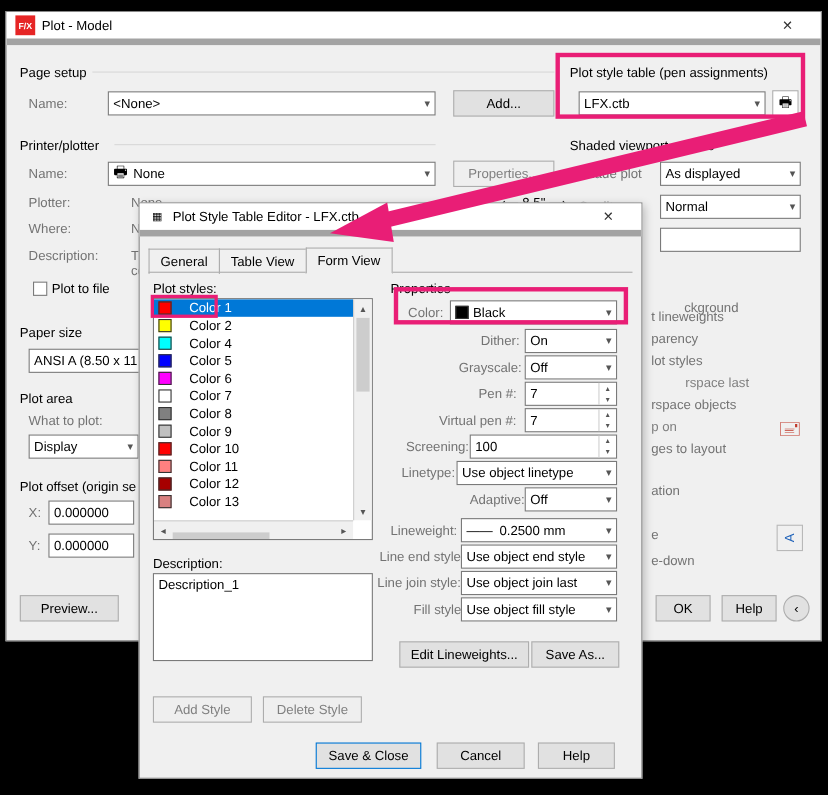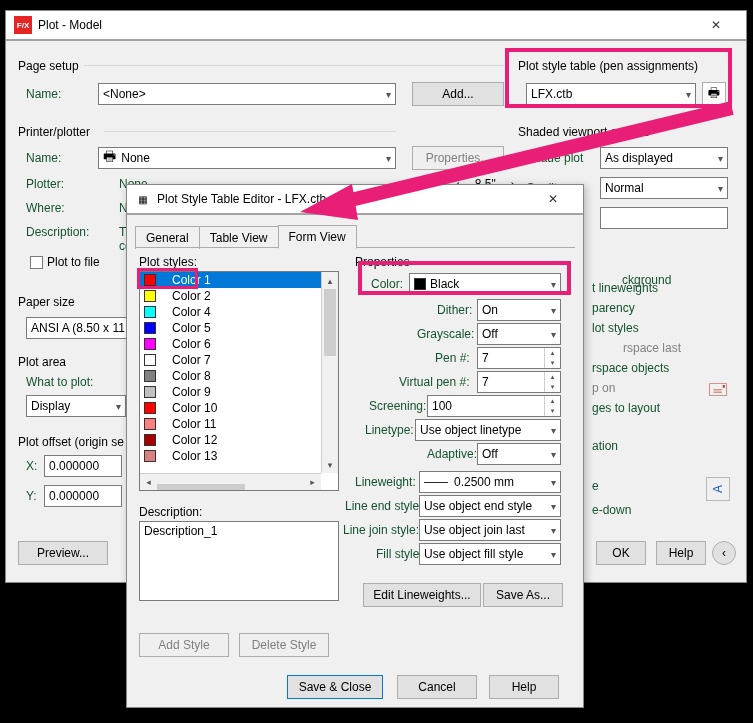--- a/index.html
+++ b/index.html
@@ -6,30 +6,30 @@
   html, body { margin: 0; padding: 0; background: #000; }
   .stage { position: relative; width: 753px; height: 723px; overflow: hidden; }
 
   
   .win-main {
     position: absolute; left: 5px; top: 10px; width: 742px; height: 573px;
     background: #f0f0f0; border: 1px solid #888;
   }
   .titlebar {
     height: 30px; background: #fff; display: flex; align-items: center; padding: 0 8px;
-    border-bottom: 2px solid #a3a3a3;
+    border-bottom: 6px solid #a3a3a3;
   }
   .titlebar .icon { width: 18px; height: 18px; background: #e62525; margin-right: 6px; display:flex; align-items:center; justify-content:center; color:#fff; font-size:8px; font-weight:bold; }
   .titlebar .title { flex: none; }
   .titlebar .spacer { flex: 1; }
   .titlebar .winbtn { width: 44px; height: 30px; display:flex; align-items:center; justify-content:center; color:#333; }
   .mainbody { position: absolute; left:0; top:30px; right:0; bottom:0; }
 
   .group-label { position:absolute; color:#000; }
-  .field-label { position:absolute; color:#14532d; }
+  .field-label { position:absolute; color:#737373; }
   .dropdown {
     position:absolute; background:#fff; border:1px solid #7a7a7a; display:flex; align-items:center;
     padding:0 4px; height:22px;
   }
   .dropdown .dd-arrow { margin-left:auto; font-size:10px; color:#555; }
   .btn {
     position:absolute; background:#e1e1e1; border:1px solid #adadad; height:24px;
     display:flex; align-items:center; justify-content:center;
   }
   .textbox {

